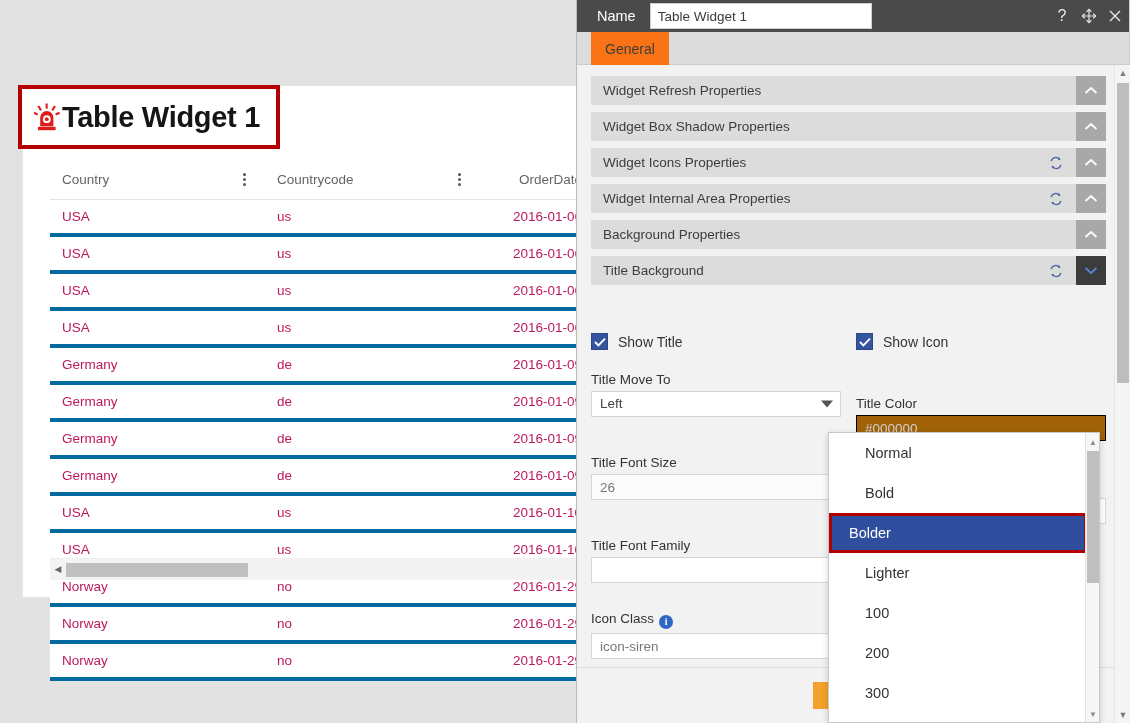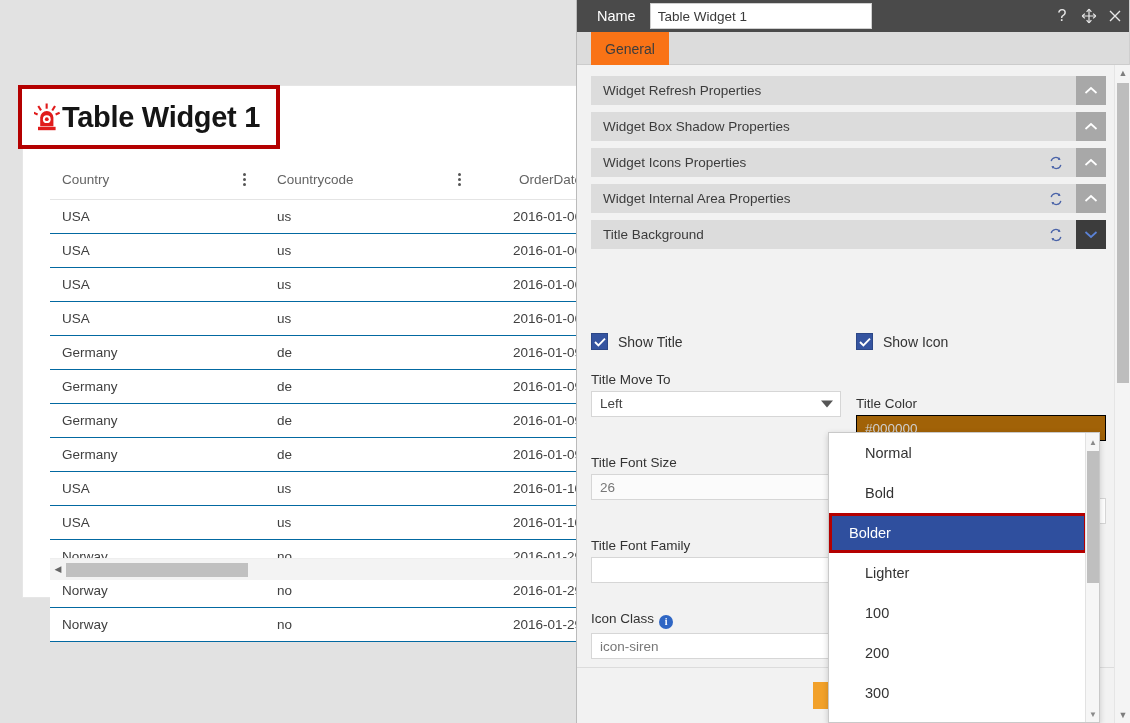--- a/index.html
+++ b/index.html
@@ -36,23 +36,23 @@
     letter-spacing: -0.3px; line-height: 1;
     white-space: nowrap;
   }
 
   .tbl-wrap {
     position: absolute; left: 50px; top: 160px; width: 532px;
     background: #fff;
   }
   table.dtable { width: 100%; border-collapse: collapse; table-layout: fixed; }
   table.dtable th, table.dtable td {
-    font-size: 13.5px; color: #404040; font-weight: 400;
+    font-size: 13.5px; color: #be185d; font-weight: 400;
     text-align: left; padding: 9px 10px 9px 12px;
-    border-bottom: 1px solid #0369a1;
+    border-bottom: 4px solid #0369a1;
     white-space: nowrap; overflow: hidden;
   }
   table.dtable th { color: #646464; padding-top: 12px; padding-bottom: 12px; }
   table.dtable tr.hdr th { border-bottom: 1px solid #e4e4e4; }
   table.dtable td.num, table.dtable th.num { text-align: right; padding-right: 0px; }
   .col-a { width: 215px; }
   .col-b { width: 215px; }
   .col-c { width: 102px; }
   .kebab {
     float: right; display: inline-block; width: 12px; height: 14px;
@@ -445,20 +445,28 @@
                 <path d="M12.8 9.8 A4.6 4.6 0 0 1 4.4 11.4"></path>
                 <path d="M11.2 2.2 L12.6 4.8 L9.9 5.0 Z" fill="#4a63a8" stroke="none"></path>
                 <path d="M4.8 13.8 L3.4 11.2 L6.1 11.0 Z" fill="#4a63a8" stroke="none"></path>
               </svg></span>
             <span class="acc-chev">
               <svg width="14" height="9" viewBox="0 0 14 9" fill="none" stroke="#ffffff" stroke-width="1.7">
                 <path d="M1.5 7 L7 2 L12.5 7"></path>
               </svg>
             </span>
           </div>
+          <div class="acc-row">
+            <span class="acc-label">Background Properties</span>
+            <span class="acc-chev">
+              <svg width="14" height="9" viewBox="0 0 14 9" fill="none" stroke="#ffffff" stroke-width="1.7">
+                <path d="M1.5 7 L7 2 L12.5 7"></path>
+              </svg>
+            </span>
+          </div>
           <div class="acc-row active">
             <span class="acc-label">Title Background</span>
             <span class="acc-refresh"><svg width="16" height="16" viewBox="0 0 16 16" fill="none" stroke="#4a63a8" stroke-width="1.3">
                 <path d="M3.2 6.2 A4.6 4.6 0 0 1 11.6 4.6"></path>
                 <path d="M12.8 9.8 A4.6 4.6 0 0 1 4.4 11.4"></path>
                 <path d="M11.2 2.2 L12.6 4.8 L9.9 5.0 Z" fill="#4a63a8" stroke="none"></path>
                 <path d="M4.8 13.8 L3.4 11.2 L6.1 11.0 Z" fill="#4a63a8" stroke="none"></path>
               </svg></span>
             <span class="acc-chev">
               <svg width="14" height="9" viewBox="0 0 14 9" fill="none" stroke="#5b82d6" stroke-width="1.7">

